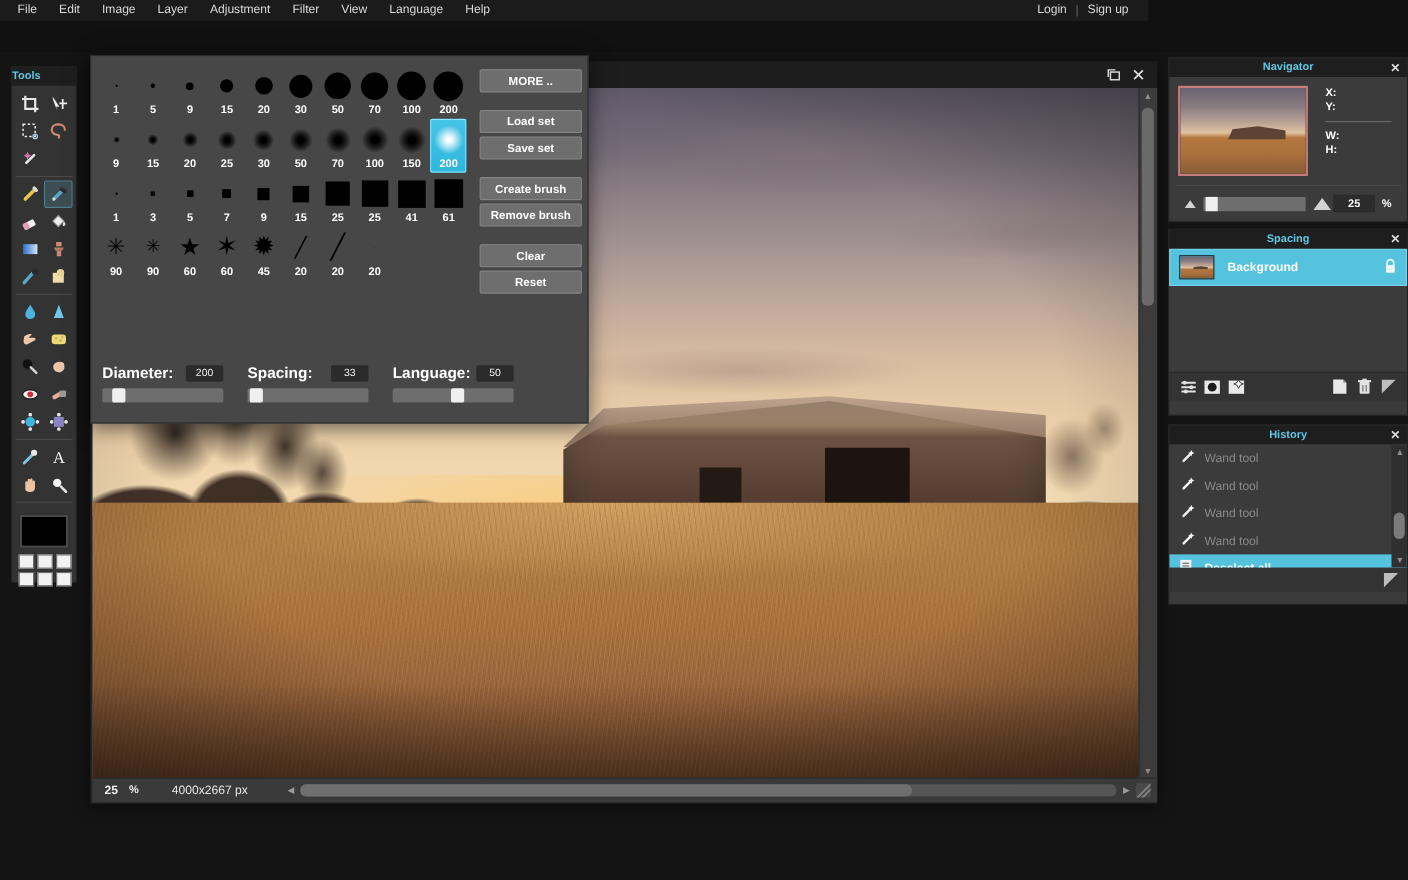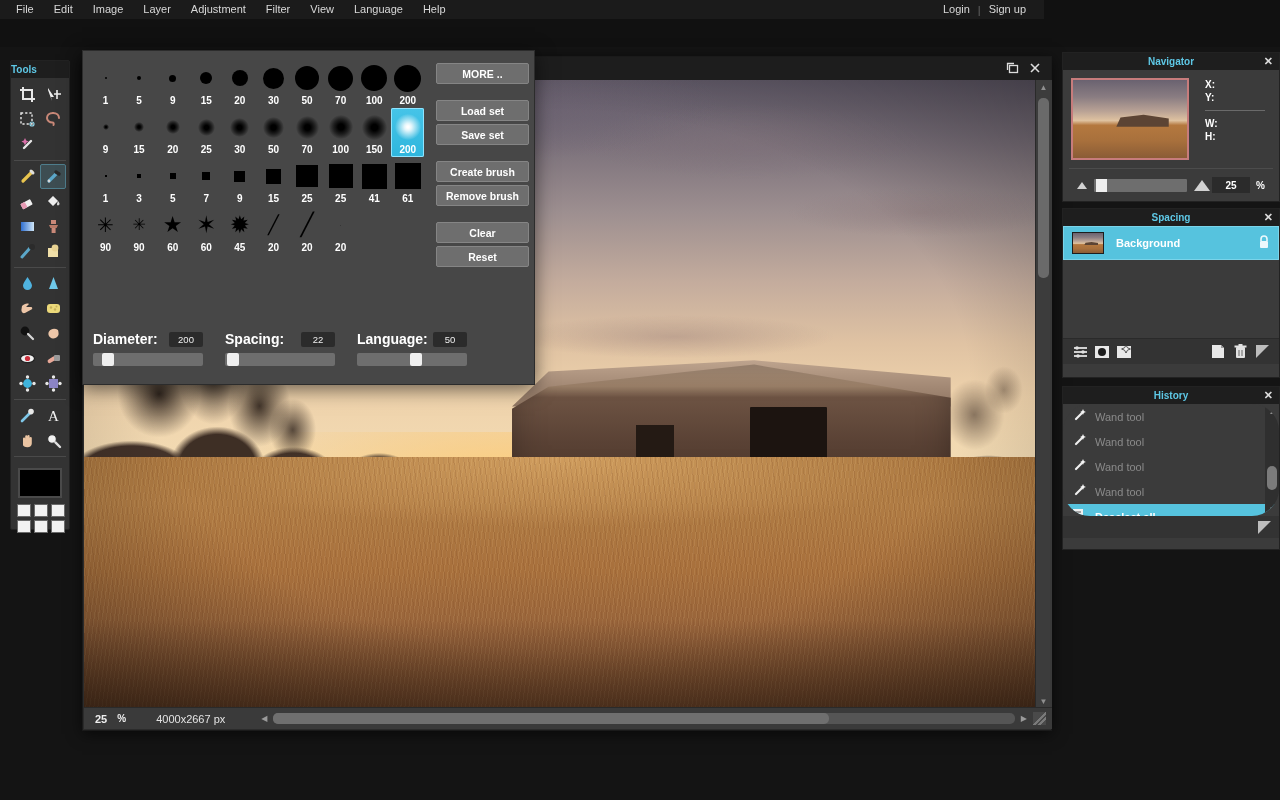--- a/index.html
+++ b/index.html
@@ -272,21 +272,21 @@
   .layer-lock { margin-left: auto; color: #e7f7fb; font-size: 12px; }
   .layers-blank { height: 78px; background: #3b3b3b; }
   .layers-toolbar {
     height: 26px; background: #333; display: flex; align-items: center; padding: 0 6px;
     border-top: 1px solid #2a2a2a;
   }
   .lt-icon { width: 22px; height: 20px; display: flex; align-items: center; justify-content: center; color: #e0e0e0; font-size: 13px; }
   .lt-spacer { flex: 1; }
 
   #history { top: 386px; width: 218px; height: 164px; }
-  .hist-list { position: relative; height: 112px; background: #3b3b3b; overflow: hidden; border-radius: 27px; }
+  .hist-list { position: relative; height: 112px; background: #3b3b3b; overflow: hidden; }
   .hist-row { height: 25px; display: flex; align-items: center; padding: 0 6px; }
   .hist-row.sel { background: #56c3de; }
   .hist-icon { width: 20px; text-align: center; font-size: 12px; color: #e8e8e8; }
   .hist-label { color: #8a8a8a; font-size: 11px; margin-left: 6px; }
   .hist-row.sel .hist-label { color: #fff; font-weight: bold; }
   .hist-scroll { position: absolute; right: 0; top: 0; width: 14px; height: 112px; background: #2f2f2f; }
   .hs-thumb { position: absolute; left: 2px; top: 62px; width: 10px; height: 24px; background: #7b7b7b; border-radius: 5px; }
   .hist-foot { height: 22px; background: #333; display: flex; align-items: center; justify-content: flex-end; padding-right: 4px; }
 
   .thumbphoto {
@@ -829,21 +829,21 @@
             <span class="slider-label">Diameter:</span>
             <span class="slider-val">200</span>
           </div>
           <div class="slider-track">
             <div class="slider-knob" style="left: 8%;"></div>
           </div>
         </div>
         <div class="slider-block">
           <div class="slider-head">
             <span class="slider-label">Spacing:</span>
-            <span class="slider-val">22</span>
+            <span class="slider-val">33</span>
           </div>
           <div class="slider-track">
             <div class="slider-knob" style="left: 2%;"></div>
           </div>
         </div>
         <div class="slider-block">
           <div class="slider-head">
             <span class="slider-label">Language:</span>
             <span class="slider-val">50</span>
           </div>

